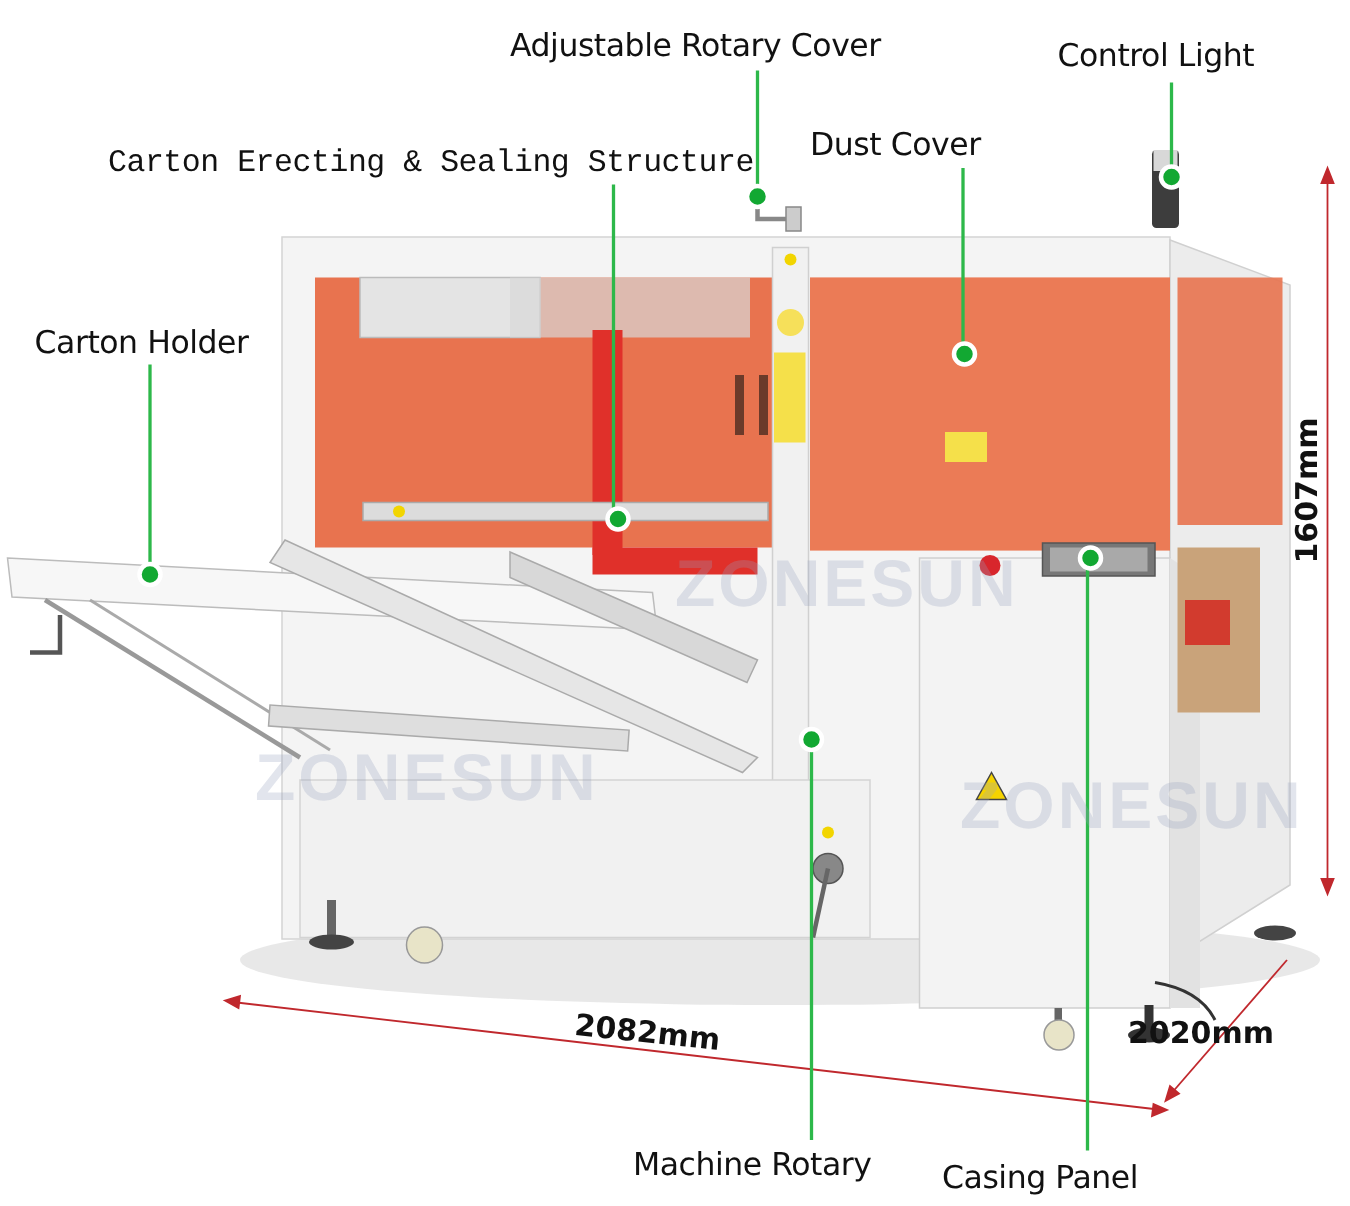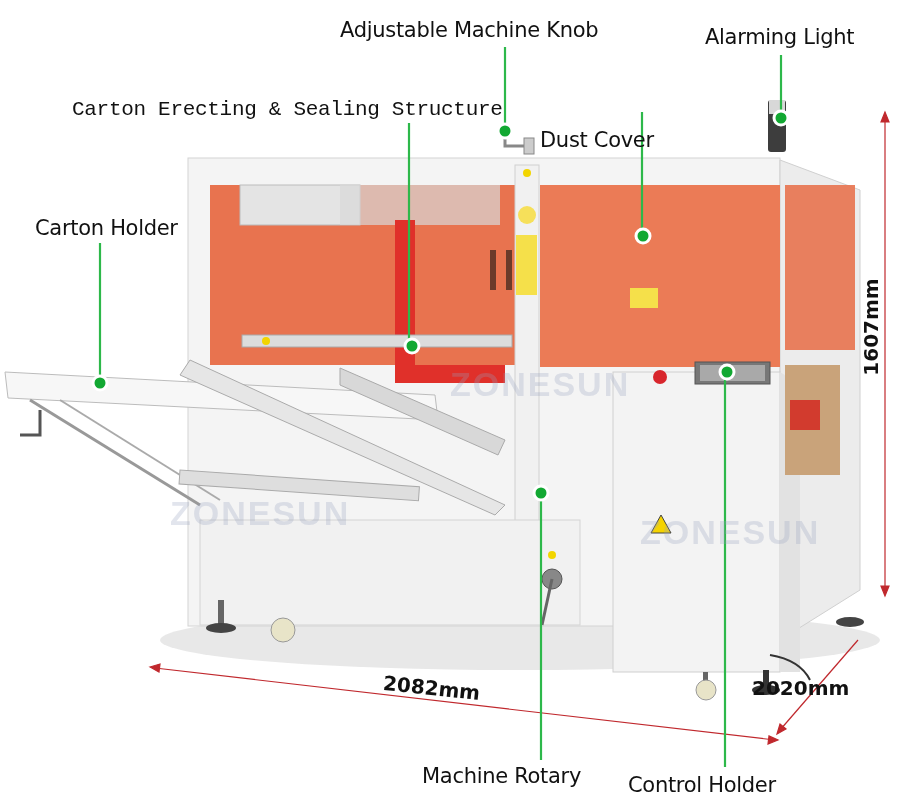--- a/index.html
+++ b/index.html
@@ -1,20 +1,20 @@
 <!DOCTYPE html>
 <html><head>
 <meta charset="utf-8">
 <style>
   html, body { margin:0; padding:0; background:#ffffff; }
   body { width:900px; height:804px; position:relative; overflow:hidden; font-family:"DejaVu Sans", sans-serif; }
   .stage { position:absolute; left:0; top:0; width:900px; height:804px; }
   .label { position:absolute; font-family:"DejaVu Sans", sans-serif; font-size:21px; color:#111; white-space:nowrap; letter-spacing:-0.3px; }
   .dim { position:absolute; font-family:"DejaVu Sans", sans-serif; font-weight:bold; font-size:20px; color:#111; white-space:nowrap; }
-  .wm { position:absolute; font-family:"Liberation Sans", sans-serif; font-weight:bold; font-size:34px; color:rgba(150,160,190,0.28); letter-spacing:2px; }
+  .wm { position:absolute; font-family:"Liberation Sans", sans-serif; font-weight:bold; font-size:44px; color:rgba(150,160,190,0.28); letter-spacing:2px; }
   svg { position:absolute; left:0; top:0; }
 </style>
 </head>
 <body>
 
 <div class="stage">
 
 <svg width="900" height="804" viewBox="0 0 900 804">
 
   <ellipse cx="520" cy="640" rx="360" ry="30" fill="#d9d9d9" opacity="0.6"></ellipse>
@@ -115,25 +115,25 @@
     <circle cx="100" cy="383" r="7"></circle>
     <circle cx="541" cy="493" r="7"></circle>
     <circle cx="727" cy="372" r="7"></circle>
   </g>
 </svg>
 
 <div class="wm" style="left:450px; top:365px;">ZONESUN</div>
 <div class="wm" style="left:170px; top:494px;">ZONESUN</div>
 <div class="wm" style="left:640px; top:513px;">ZONESUN</div>
 
-<div class="label" style="left:340px; top:18px;">Adjustable Machine Knob</div>
-<div class="label" style="left:705px; top:25px;">Alarming Light</div>
+<div class="label" style="left:340px; top:18px;">Adjustable Rotary Cover</div>
+<div class="label" style="left:705px; top:25px;">Control Light</div>
 <div class="label" style="left:72px; top:98px;font-family:Liberation Mono, monospace;">Carton Erecting &amp; Sealing Structure</div>
-<div class="label" style="left:540px; top:84px;margin-top:44px;">Dust Cover</div>
-<div class="label" style="left:35px; top:216px;">Carton Holder</div>
+<div class="label" style="left:540px; top:84px;">Dust Cover</div>
+<div class="label" style="left:23px; top:216px;">Carton Holder</div>
 <div class="label" style="left:422px; top:764px;">Machine Rotary</div>
-<div class="label" style="left:628px; top:773px;">Control Holder</div>
+<div class="label" style="left:628px; top:773px;">Casing Panel</div>
 
 <div class="dim" style="left:383px; top:676px; transform:rotate(6deg);">2082mm</div>
 <div class="dim" style="left:752px; top:676px;">2020mm</div>
 <div class="dim" style="left:822px; top:315px; transform:rotate(-90deg); transform-origin:center;">1607mm</div>
 
 </div>
 
 </body></html>

